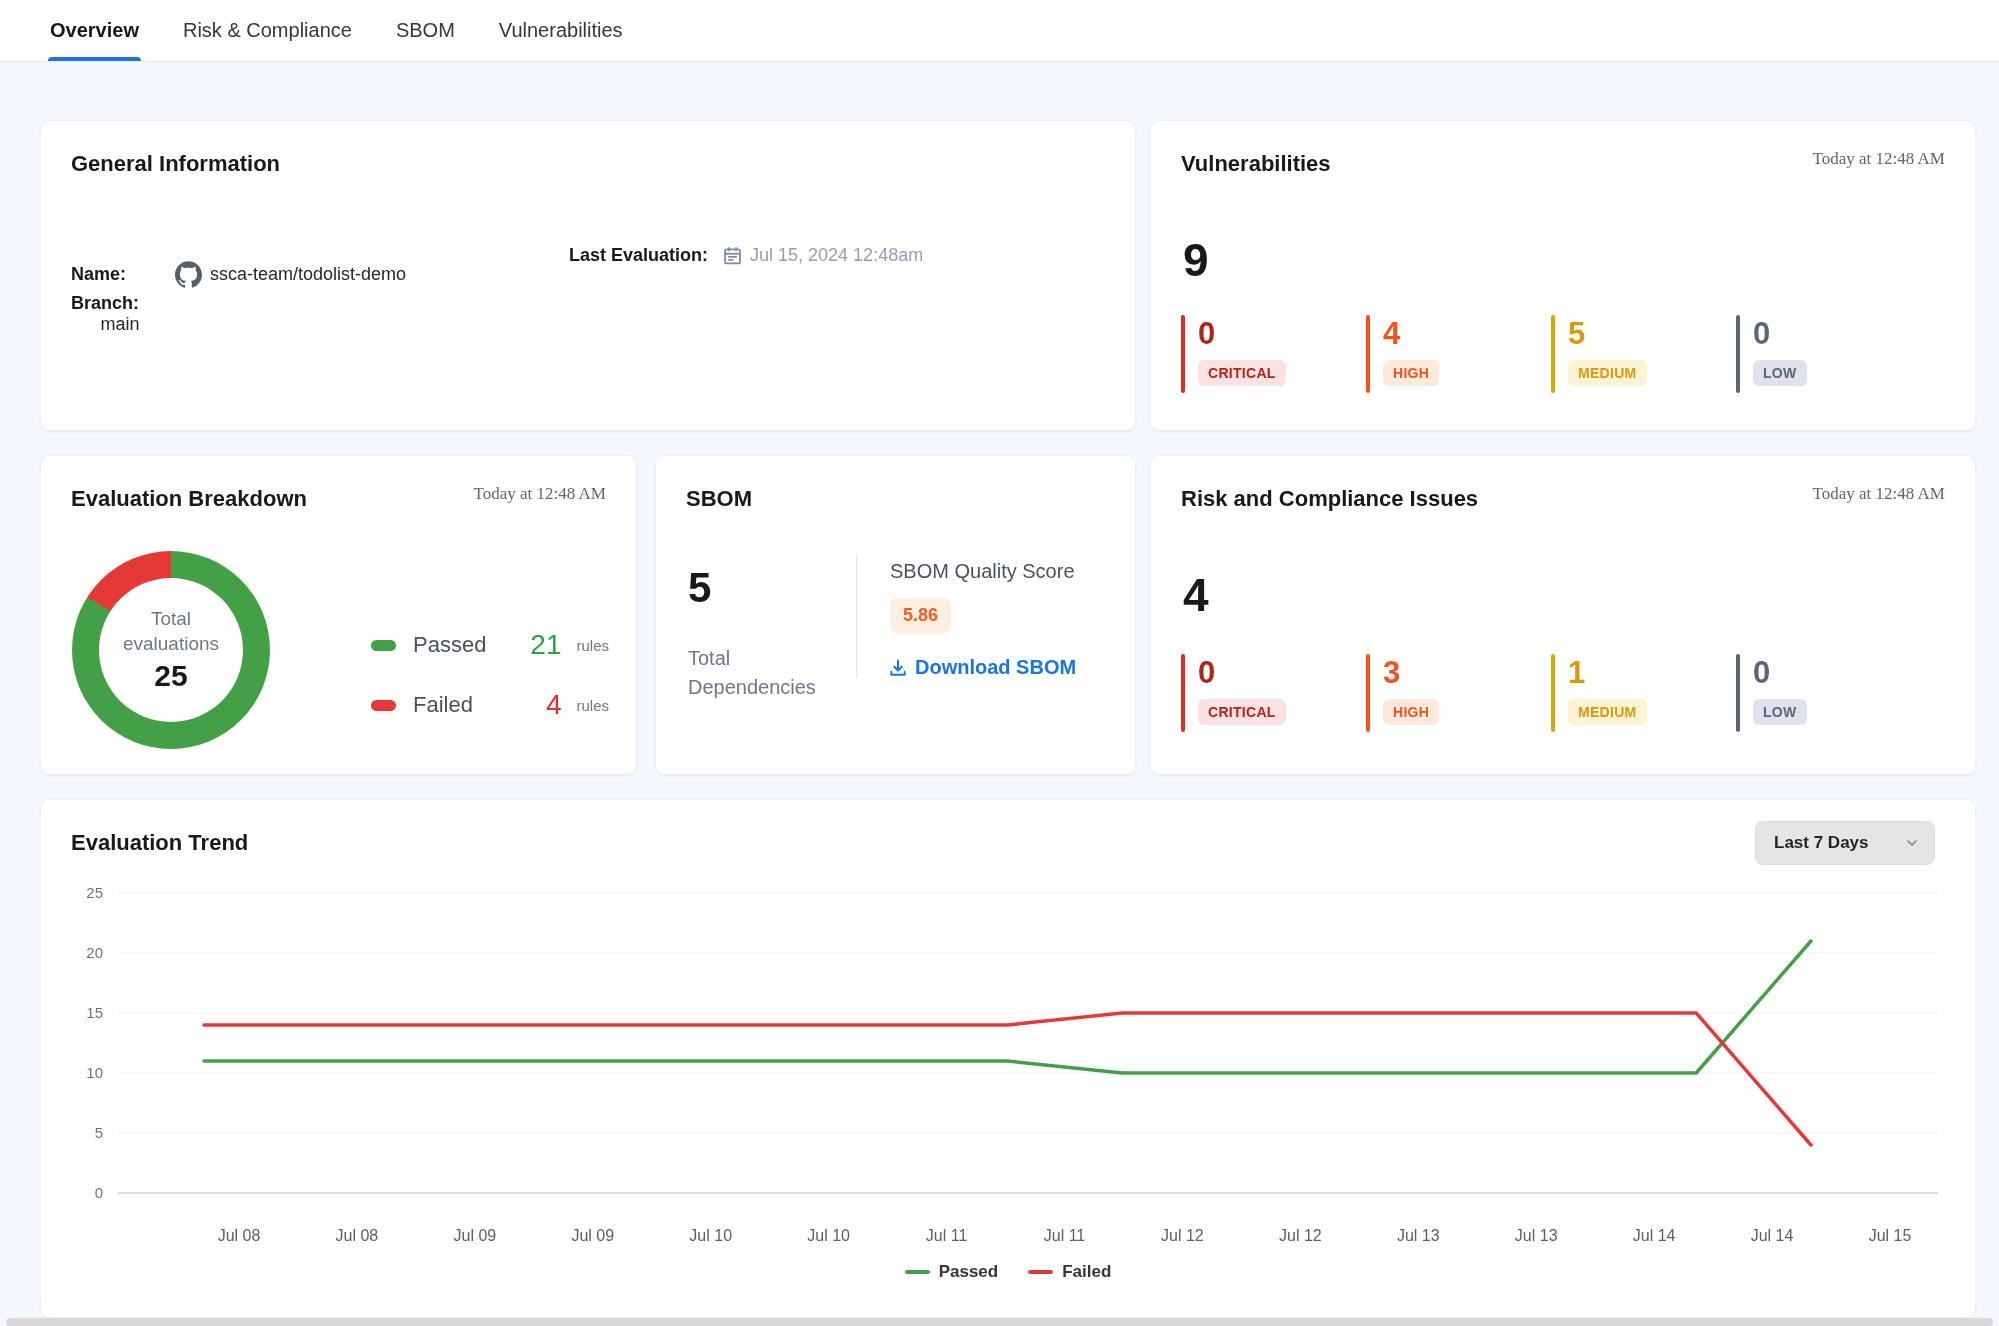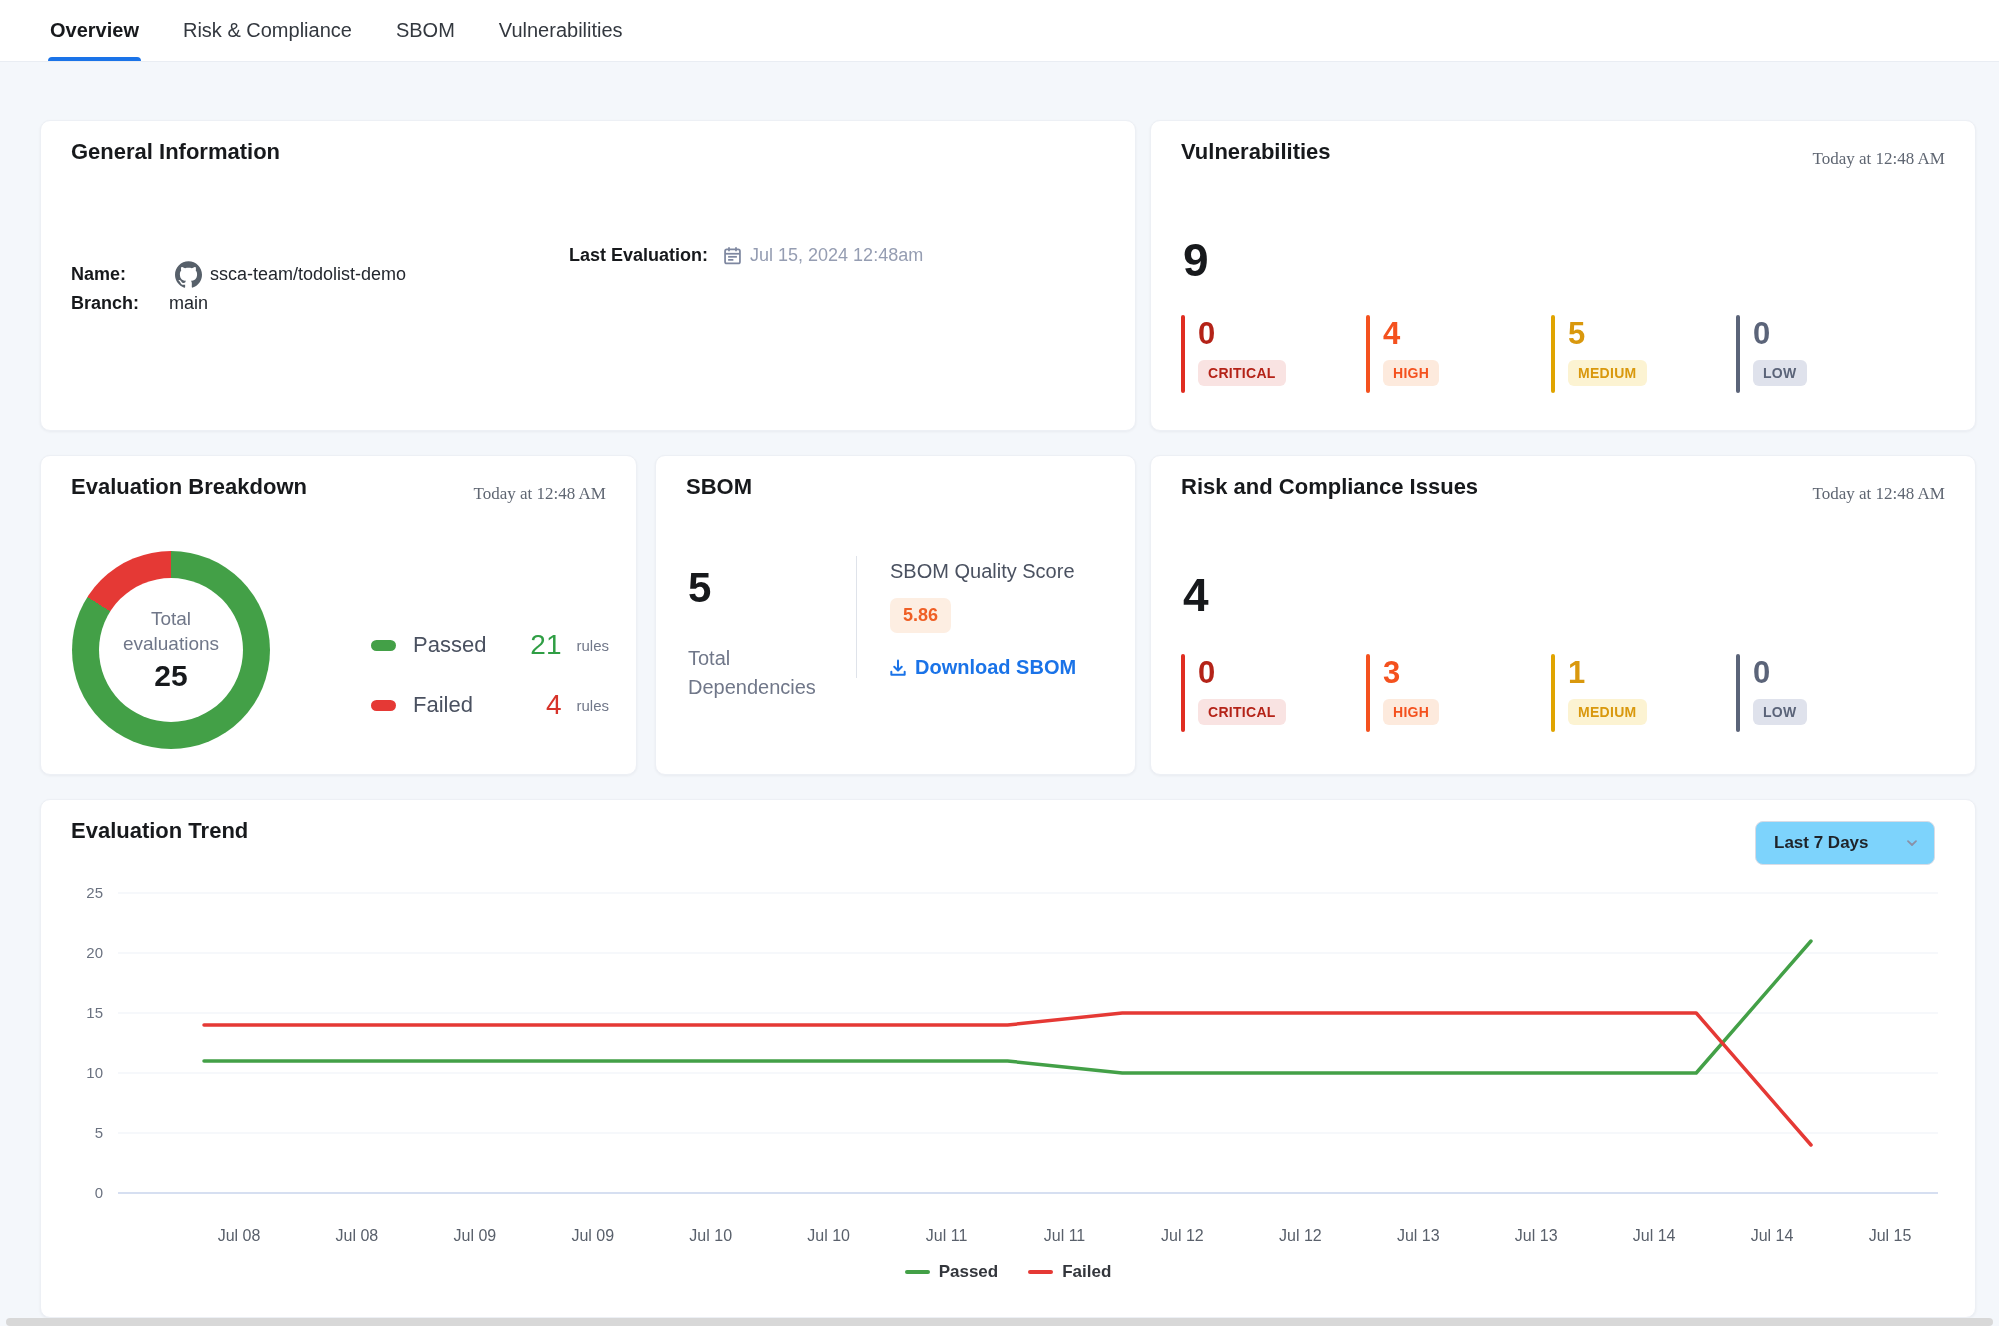--- a/index.html
+++ b/index.html
@@ -17,21 +17,21 @@
   .tab.active { font-weight:700; color:#17191c; }
   .tab.active::after {
     content:""; position:absolute; left:-2px; right:-2px; bottom:0; height:4px;
     background:#1a73e8; border-radius:4px 4px 0 0;
   }
   
   .card {
     position:absolute; background:#fff; border:1px solid #edf0f5; border-radius:10px;
     box-shadow:0 1px 3px rgba(16,24,40,.05);
   }
-  .card-title { position:absolute; left:30px; top:18px; font-size:22px; font-weight:700; color:#17191c; }
+  .card-title { position:absolute; left:30px; top:30px; font-size:22px; font-weight:700; color:#17191c; }
   .timestamp { position:absolute; right:30px; top:32px; font-size:17px; color:#5f6672;font-family:Liberation Serif, serif; }
   .big-number { position:absolute; left:32px; top:112px; font-size:46px; font-weight:800; color:#17191c; }
   
   .info-row { position:absolute; display:flex; align-items:center; font-size:18px; color:#23272e; }
   .info-label { font-weight:700; color:#17191c; width:80px; }
   .info-label.wide { width:auto; margin-right:14px;text-align:right; }
   .gh-icon { width:27px; height:27px; margin:0 8px 0 24px; display:inline-block; }
   .muted-value { color:#959db2; }
   .cal-icon { width:21px; height:21px; margin-right:7px; display:inline-block; }
   
@@ -74,21 +74,21 @@
     background:#fdeee2; color:#ef5f25; font-size:18px; font-weight:700;
   }
   .sbom-download {
     position:absolute; left:232px; top:200px; display:flex; align-items:center; gap:7px;
     font-size:20px; font-weight:600; color:#1a73e8; cursor:pointer;
   }
   .dl-icon { width:20px; height:20px; }
   
   .range-select {
     position:absolute; right:40px; top:21px; width:180px; height:44px;
-    border:1px solid #d8dce6; border-radius:8px; background:#7dd3fc;
+    border:1px solid #d8dce6; border-radius:8px; background:#e5e5e5;
     display:flex; align-items:center; justify-content:space-between;
     padding:0 14px 0 18px; cursor:pointer;
   }
   .range-label { font-size:17px; font-weight:600; color:#1f2329; }
   .chev { width:16px; height:16px; }
   .trend-legend {
     position:absolute; left:0; right:0; top:462px;
     display:flex; justify-content:center; gap:30px; align-items:center;
   }
   .tl-item { display:flex; align-items:center; gap:9px; font-size:17px; font-weight:700; color:#33363c; }
@@ -129,21 +129,21 @@
     <svg class="cal-icon" viewBox="0 0 24 24" fill="none" stroke="#7e87a0" stroke-width="2">
       <rect x="3.5" y="5" width="17" height="16" rx="2"></rect>
       <line x1="3.5" y1="10" x2="20.5" y2="10"></line>
       <line x1="8" y1="2.5" x2="8" y2="7"></line>
       <line x1="16" y1="2.5" x2="16" y2="7"></line>
       <line x1="7" y1="13.5" x2="17" y2="13.5"></line>
         <line x1="7" y1="17" x2="13" y2="17"></line>
     </svg>
     <span class="muted-value">Jul 15, 2024 12:48am</span>
   </div>
-  <div class="info-row" style="left:30px; top:172px;">
+  <div class="info-row" style="left:30px; top:172px;flex-direction:column;">
     <span class="info-label" style="width:98px;">Branch:</span>
     <span>main</span>
   </div>
 </section>
 
 <section class="card" style="left:1150px; top:120px; width:826px; height:311px;">
   <h2 class="card-title">Vulnerabilities</h2>
   <span class="timestamp" style="top:28px;">Today at 12:48 AM</span>
   <div class="big-number">9</div>
   <div class="sev-row">

